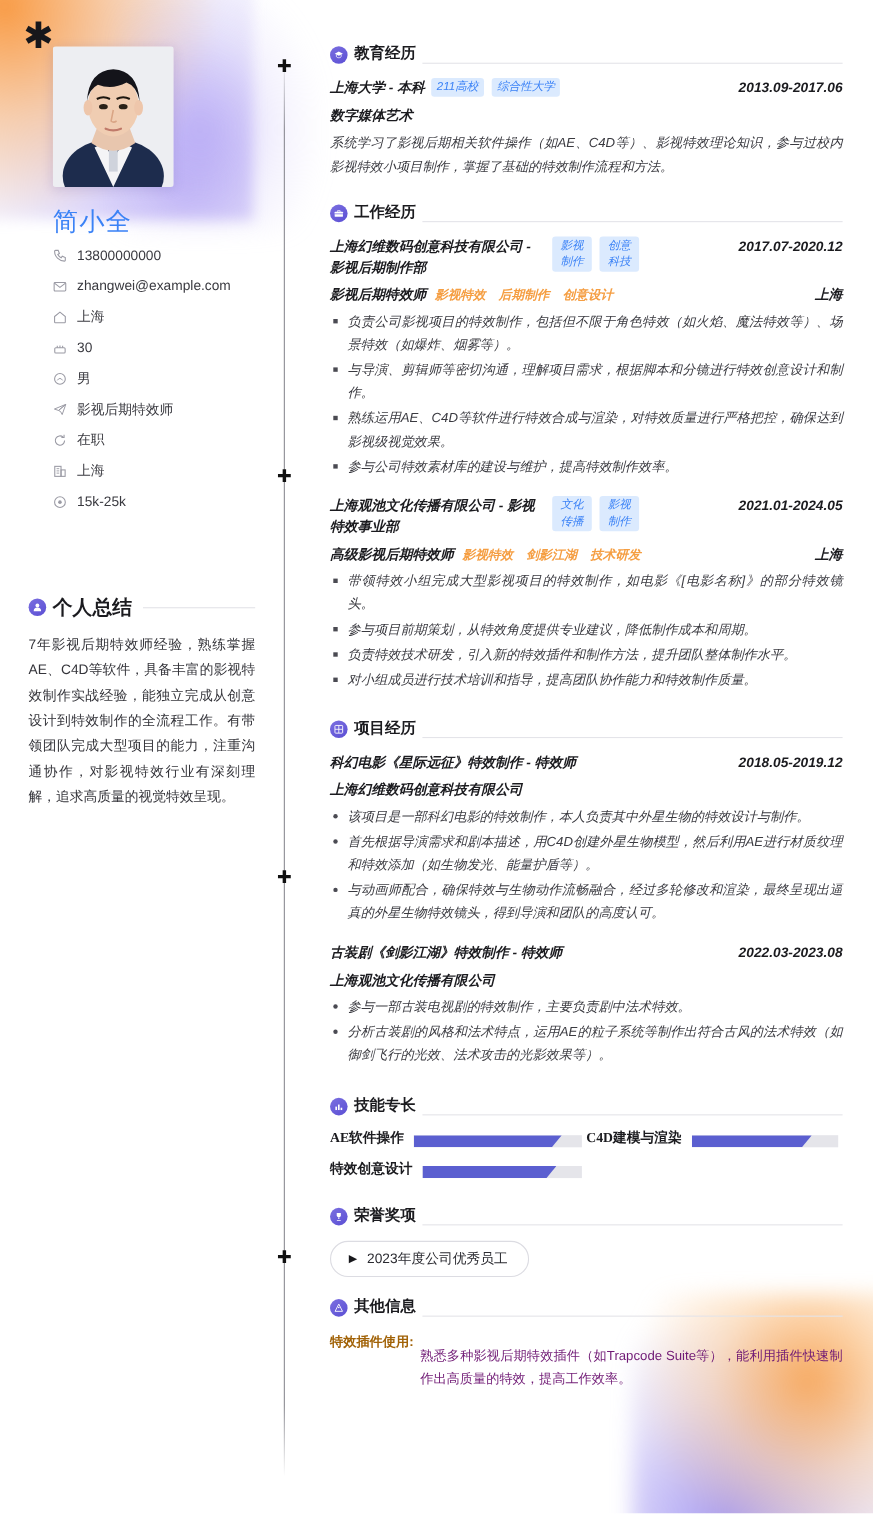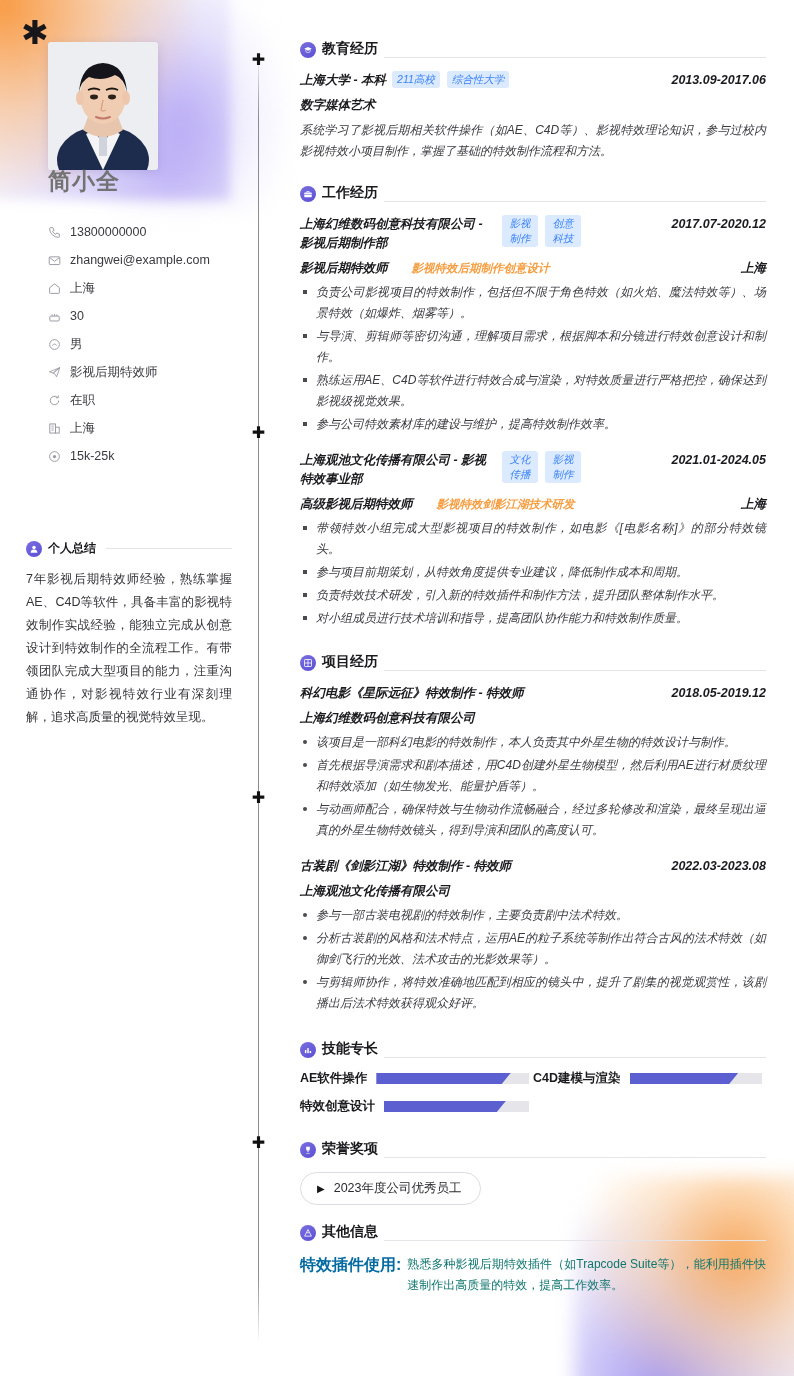--- a/index.html
+++ b/index.html
@@ -49,37 +49,37 @@
 
   
   .left { position:absolute; left:0; top:0; width:258px; height:100%; padding:0 26px; z-index:3; }
   .photo {
     position:absolute; left:48px; top:42px; width:110px; height:128px;
     border-radius:3px; overflow:hidden;
     box-shadow:0 2px 10px rgba(90,80,160,0.18);
   }
   .photo svg { display:block; width:110px; height:128px; }
 
-  .name { position:absolute; left:48px; top:166px; font-size:23px; font-weight:bold; color:#737373; letter-spacing:1px; }
+  .name { position:absolute; left:48px; top:186px; font-size:23px; font-weight:normal; color:#3b82f6; letter-spacing:1px; }
 
   .contact { position:absolute; left:48px; top:218px; width:190px; }
   .c-row { display:flex; align-items:center; height:28px; font-size:12.5px; color:#3a3a40; }
   .c-row .ic { width:20px; flex:0 0 20px; display:flex; align-items:center; justify-content:flex-start; color:#9a9aa4; }
   .c-row .ic svg { display:block; }
   .c-row .tx { padding-left:2px; }
 
   .sec-left { position:absolute; left:26px; width:206px; }
   .sec-head { display:flex; align-items:center; gap:6px; margin-bottom:11px; }
   .sec-head .badge {
     width:16px; height:16px; border-radius:50%; flex:0 0 16px;
     background:linear-gradient(145deg,#7b6fe0,#5b4fd4);
     display:flex; align-items:center; justify-content:center; color:#fff;
   }
   .sec-head .badge svg { display:block; }
-  .sec-head .t { font-size:12px; font-weight:bold; color:#1b1b1f; white-space:nowrap;font-family:Liberation Serif, serif; }
+  .sec-head .t { font-size:18px; font-weight:bold; color:#1b1b1f; white-space:nowrap;font-family:Liberation Serif, serif; }
   .sec-head .rule { flex:1 1 auto; height:1px; background:#e3e3e8; margin-left:4px; }
   .summary { font-size:12.5px; line-height:23px; color:#34343a; text-align:justify; }
 
   
   .right { position:absolute; left:300px; top:0; width:466px; z-index:3; }
   .rsec { margin-bottom:0; }
   .rsec-head { display:flex; align-items:flex-end; gap:6px; }
   .rsec-head .t { font-size:14px; font-weight:bold; color:#1b1b1f; white-space:nowrap; }
   .rsec-head .rule { flex:1 1 auto; height:1px; background:#e4e4e9; }
 
@@ -88,52 +88,52 @@
   .ln1 .org { font-size:12.5px; font-weight:bold; color:#1b1b1f; line-height:19px; }
   .ln1 .spacer { flex:1 1 auto; }
   .ln1 .date { font-size:12.5px; font-weight:bold; color:#1b1b1f; white-space:nowrap; padding-left:8px; line-height:19px; }
   .tags-blue { display:flex; gap:7px; padding:0 6px; flex:0 0 auto; }
   .tag-blue {
     background:#dbeafe; color:#3b82f6; font-size:10.5px; line-height:15px;
     padding:1px 5px; border-radius:3px; max-width:36px; text-align:center;
   }
   .ln2 { display:flex; align-items:center; margin-top:7px; }
   .ln2 .role { font-size:12.5px; font-weight:bold; color:#1b1b1f; }
-  .ln2 .otags { display:flex; margin-left:24px;align-items:center; }
+  .ln2 .otags { display:flex; gap:12px; margin-left:8px;align-items:center; }
   .ln2 .otag { color:#f59e42; font-size:11.5px; font-weight:bold; }
   .ln2 .spacer { flex:1 1 auto; }
   .ln2 .loc { font-size:12.5px; font-weight:bold; color:#1b1b1f; }
 
   .desc { font-size:12px; line-height:21px; color:#3a3a40; margin-top:6px; text-align:justify; }
   .bullets { list-style:none; margin-top:5px; }
   .bullets li { position:relative; padding-left:16px; font-size:12px; line-height:21px; color:#3a3a40; margin-bottom:2px; text-align:justify; }
   .bullets li:before { content:""; position:absolute; left:3px; top:8px; width:4px; height:4px; background:#4a4a52; }
   .bullets.round li:before { border-radius:50%; }
 
   .sub { font-size:12.5px; font-weight:bold; color:#1b1b1f; margin-top:7px; }
 
   
   .skills { display:flex; flex-wrap:wrap; margin-top:12px; }
-  .skill { width:50%; display:flex; align-items:center; margin-bottom:11px; padding-right:4px; }
+  .skill { width:50%; display:flex; align-items:flex-end; margin-bottom:11px; padding-right:4px;font-family:Liberation Serif, serif; }
   .skill .nm { font-size:12.5px; font-weight:bold; color:#1b1b1f; white-space:nowrap; }
   .skill .track { flex:1 1 auto; height:11px; background:#e5e5ea; margin-left:9px; position:relative; overflow:hidden; }
   .skill .fill { position:absolute; left:0; top:0; height:11px; background:#5b5fd0; }
 
   
   .award-wrap { margin-top:14px; }
   .award {
     display:inline-flex; align-items:center; gap:9px;
     border:1px solid #dcdce2; border-radius:18px; padding:7px 18px 7px 16px;
     font-size:12.5px; color:#2a2a30; background:#fff;
   }
   .award .tri { color:#17171b; font-size:10px; line-height:10px; }
 
   .other { display:flex; margin-top:13px; }
-  .other .k { font-size:16px; font-weight:bold; color:#0369a1; white-space:nowrap; line-height:21px; }
-  .other .v { font-size:12px; line-height:21px; color:#0f766e; text-align:justify; flex:1 1 auto; }
+  .other .k { font-size:12px; font-weight:bold; color:#a16207; white-space:nowrap; line-height:21px; }
+  .other .v { font-size:12px; line-height:21px; color:#701a75; text-align:justify; flex:1 1 auto;margin-top:12px; }
 </style>
 </head>
 <body>
 
 <div class="page">
 
   <div class="grad-tl"></div>
   <div class="grad-tl2"></div>
   <div class="grad-br"></div>
   <div class="star-tl">✱</div>
@@ -400,21 +400,20 @@
       <div class="entry" style="margin-top:16px">
         <div class="ln1">
           <span class="org">古装剧《剑影江湖》特效制作 - 特效师</span>
           <span class="spacer"></span>
           <span class="date">2022.03-2023.08</span>
         </div>
         <div class="sub">上海观池文化传播有限公司</div>
         <ul class="bullets round">
           <li>参与一部古装电视剧的特效制作，主要负责剧中法术特效。</li>
           <li>分析古装剧的风格和法术特点，运用AE的粒子系统等制作出符合古风的法术特效（如御剑飞行的光效、法术攻击的光影效果等）。</li>
-          <li>与剪辑师协作，将特效准确地匹配到相应的镜头中，提升了剧集的视觉观赏性，该剧播出后法术特效获得观众好评。</li>
         </ul>
       </div>
     </div>
 
     <div class="rsec" style="margin-top:26px">
       <div class="rsec-head">
         <span class="sec-head" style="margin:0">
             <span class="badge">
               <svg width="10" height="10" viewBox="0 0 16 16">
                 <rect x="3" y="8" width="2.4" height="5" fill="#fff"></rect>

